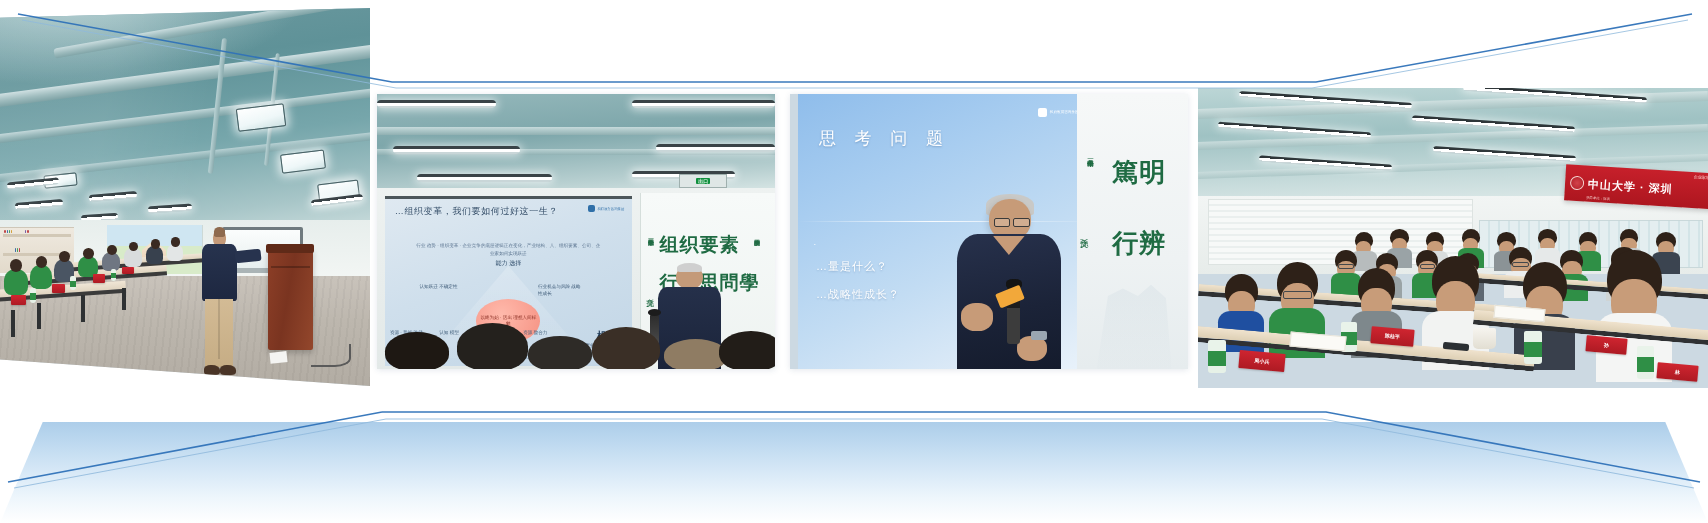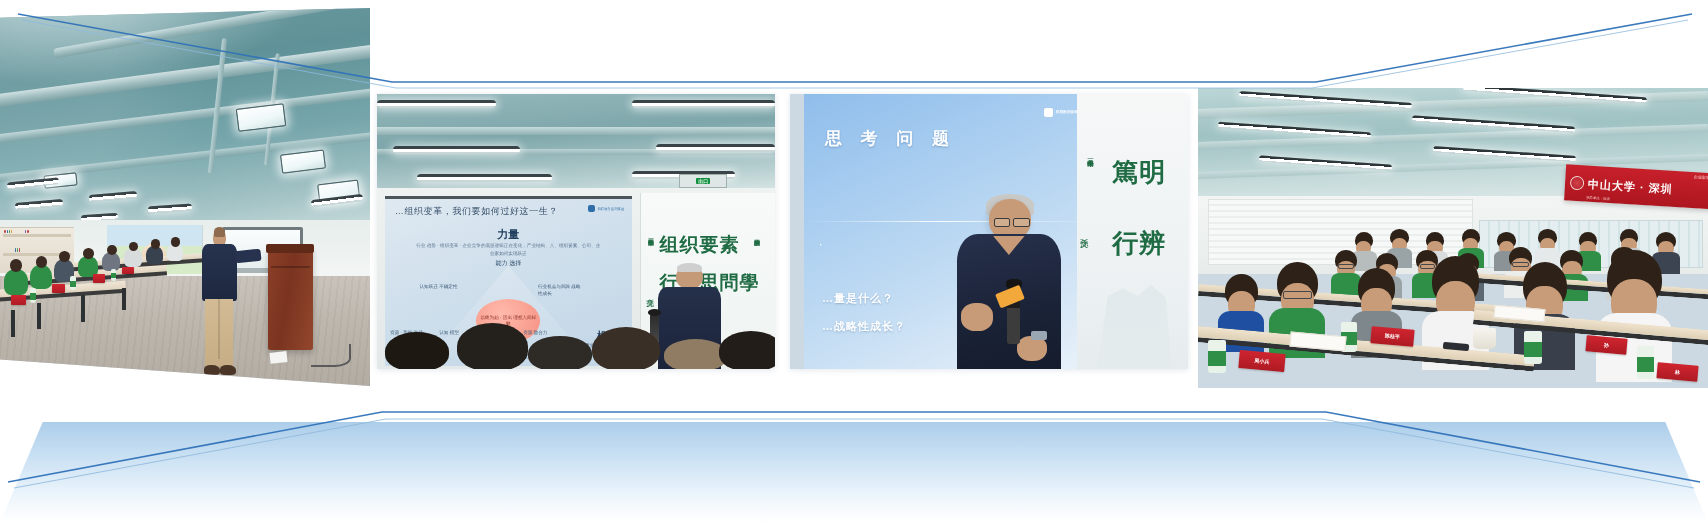--- a/index.html
+++ b/index.html
@@ -175,28 +175,28 @@
   .p2-spk-body{ position:absolute; left:70.5%; top:70%; width:16%; height:30%;
       background:linear-gradient(180deg,#25304a,#1b243a); border-radius:14% 14% 0 0; }
   .p2-mic{ position:absolute; left:68.5%; top:80%; width:2.4%; height:11%;
       background:linear-gradient(180deg,#2b2b2b,#4a4a4a); border-radius:2px; }
   .p2-mic:before{ content:""; position:absolute; left:-18%; top:-16%; width:136%; height:22%;
       background:#1c1c1c; border-radius:50%; }
   .heads{ position:absolute; left:0; bottom:0; width:100%; height:18%; }
   .head{ position:absolute; bottom:-4%; border-radius:50% 50% 42% 42%; }
 
   
-  .p3-slide{ position:absolute; left:14px; top:0; width:75%; height:100%;
-      background:linear-gradient(155deg,#8fbdeb 0%, #a8cdf0 30%, #c2dcf3 60%, #dceaf7 85%, #eaf3fb 100%);font-weight:bold; }
+  .p3-slide{ position:absolute; left:8px; top:0; width:75%; height:100%;
+      background:linear-gradient(155deg,#8fbdeb 0%, #a8cdf0 30%, #c2dcf3 60%, #dceaf7 85%, #eaf3fb 100%); }
   .p3-slide:after{ content:""; position:absolute; left:0; top:46%; width:100%; height:1px;
       background:linear-gradient(90deg,rgba(255,255,255,0),rgba(255,255,255,.9) 45%,rgba(255,255,255,0)); }
   .p3-title{ position:absolute; left:7%; top:12%; color:#ffffff; font-size:17px;
       letter-spacing:7px; text-shadow:0 1px 2px rgba(40,80,130,.35); }
   .p3-q{ position:absolute; left:6%; color:#ffffff; font-size:11px; letter-spacing:1px;
-      text-shadow:0 1px 2px rgba(40,80,130,.3);margin-top:32px; }
+      text-shadow:0 1px 2px rgba(40,80,130,.3); }
   .p3-bullet{ position:absolute; left:5.2%; color:#ffffff; font-size:8px; }
   .p3-logo{ position:absolute; right:6%; top:5%; display:flex; align-items:center; gap:3px; }
   .p3-logo i{ width:9px; height:9px; border-radius:2px; background:#ffffff; display:block; }
   .p3-logo span{ font-size:3.6px; color:#ffffff; line-height:1.25; opacity:.95; }
 
   .p3-wall{ position:absolute; left:72%; top:0; width:28%; height:100%;
       background:linear-gradient(180deg,#f6f8f8 0%, #eef2f3 60%, #e6ecee 100%); }
   .p3-wall:after{ content:""; position:absolute; left:8%; bottom:0; width:84%; height:34%;
       background:linear-gradient(180deg,rgba(200,214,222,.30),rgba(200,214,222,.05));
       clip-path:polygon(12% 100%, 24% 22%, 40% 14%, 56% 22%, 70% 10%, 86% 24%, 92% 100%); }
@@ -390,21 +390,20 @@
       <div class="p2-exit">
         <span>出口</span>
       </div>
 
       <div class="p2-screen">
         <div class="p2-logo">
           <i></i>
           <span>和府教育咨询集团</span>
         </div>
         <div class="p2-slide-title">…组织变革，我们要如何过好这一生？</div>
-        <div class="p2-slide-h">力量</div>
         <div class="p2-slide-sub">行业 趋势 · 组织变革 · 企业竞争的底层逻辑正在变化，产业结构、人、组织要素、公司、企业家如何实现跃迁</div>
         <div class="p2-tri"></div>
         <div class="p2-tri-l1">能力
 选择</div>
         <div class="p2-circ">以终为始 · 活出
 理想人间样貌</div>
         <div class="p2-lbl" style="left:14%;top:50%;width:16%;">认知跃迁
 不确定性</div>
         <div class="p2-lbl" style="left:62%;top:50%;width:18%;">行业机会与风险
 战略性成长</div>

